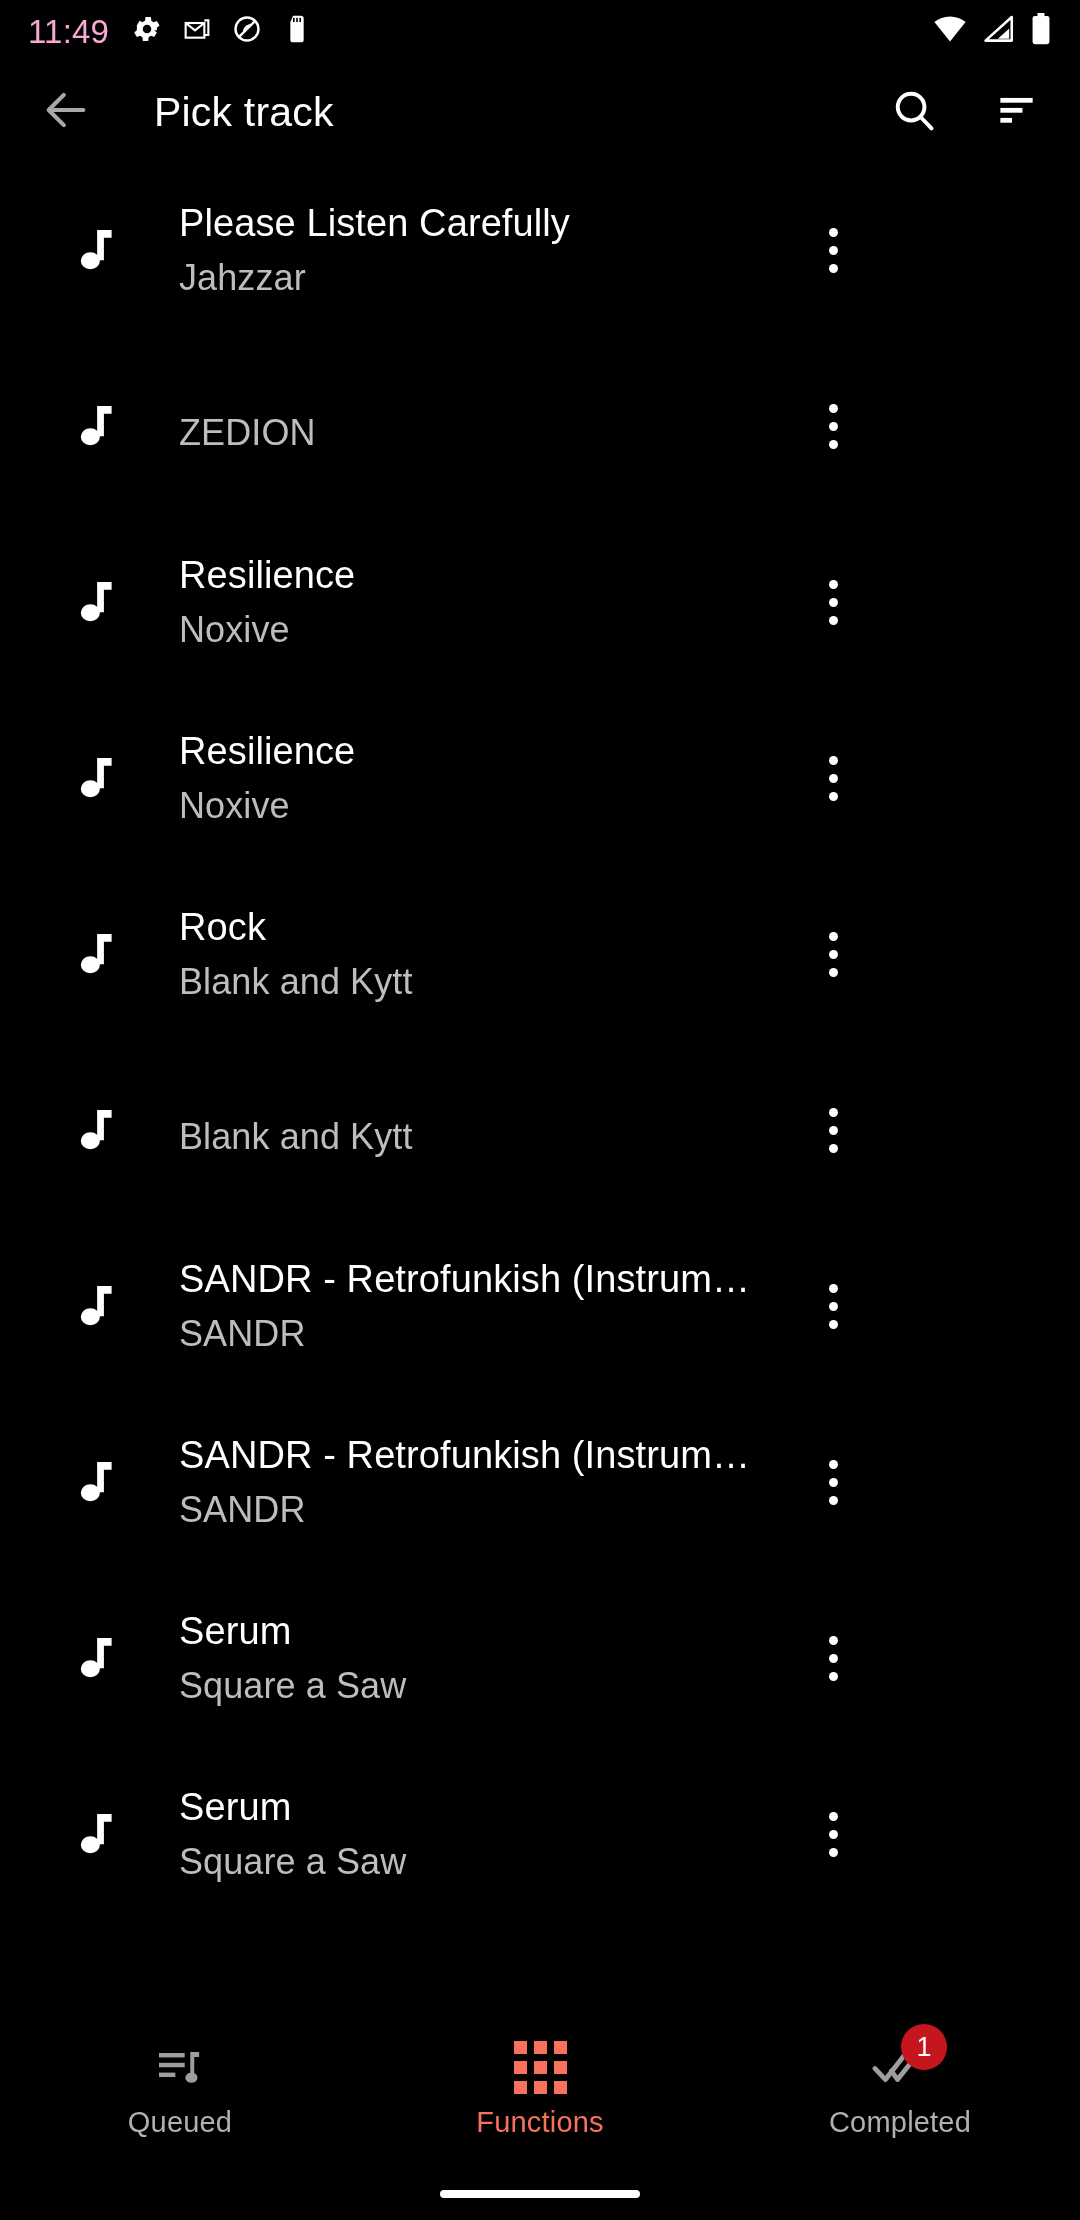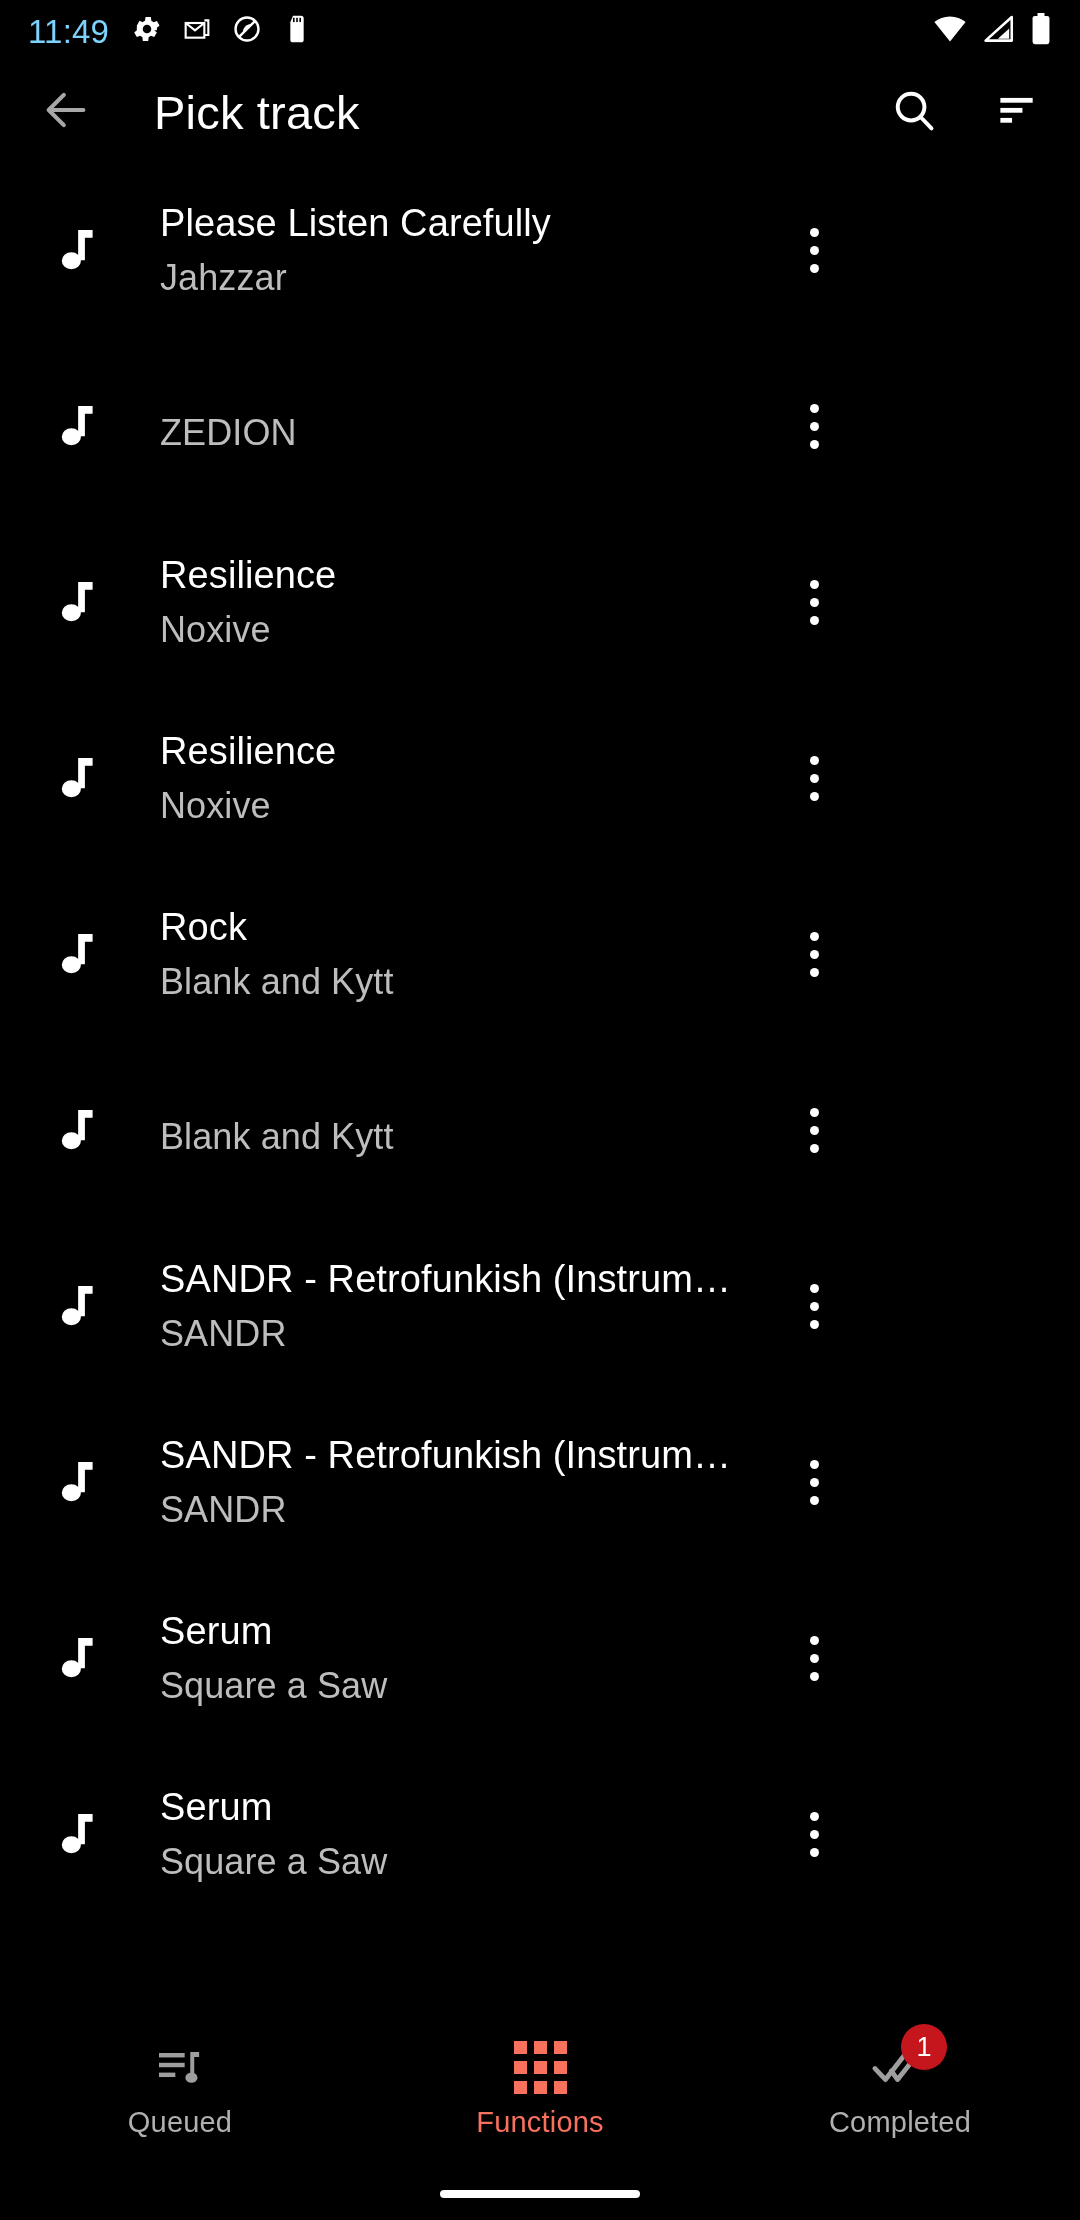--- a/index.html
+++ b/index.html
@@ -10,48 +10,48 @@
     -webkit-font-smoothing:antialiased;
   }
   .screen { position:relative; width:1080px; height:2220px; background:#000; }
 
   
   .statusbar {
     position:absolute; top:0; left:0; width:1080px; height:62px;
     display:flex; align-items:center; padding:0 28px;
   }
   .status-clock {
-    color:#7dd3fc; font-size:33px; letter-spacing:.2px; line-height:1;
+    color:#f9a8d4; font-size:33px; letter-spacing:.2px; line-height:1;
     font-family:"Liberation Sans", sans-serif;
   }
   .status-left-icons { display:flex; align-items:center; gap:18px; margin-left:22px; }
   .status-right-icons { margin-left:auto; display:flex; align-items:center; gap:14px; }
   .sicon { display:block; }
 
   
   .toolbar {
     position:absolute; top:62px; left:0; width:1080px; height:100px;
     display:flex; align-items:center; padding:0 24px;
   }
   .tb-back { width:84px; height:84px; display:flex; align-items:center; justify-content:center; }
   .tb-title {
-    color:#fff; font-size:47px; font-weight:500; line-height:1;
+    color:#fff; font-size:41px; font-weight:500; line-height:1;
     margin-left:46px; white-space:nowrap; letter-spacing:.2px;
   }
   .tb-actions { margin-left:auto; display:flex; align-items:center; gap:22px; }
   .tb-btn { width:80px; height:80px; display:flex; align-items:center; justify-content:center; }
 
   
   .list {
     position:absolute; top:162px; left:0; width:1080px; height:1862px;
     overflow:hidden;
   }
   .row {
     position:relative; height:176px; width:879px;
-    display:flex; align-items:center; padding:0 10px 0 0;
+    display:flex; align-items:center; padding:0 10px 0 0;margin-left:19px;
   }
   .row-icon {
     width:160px; min-width:160px; height:176px;
     display:flex; align-items:center; justify-content:center;
   }
   .row-text { flex:1; min-width:0; padding-right:16px; }
   .row-title {
     color:#fff; font-size:38px; line-height:1.12; letter-spacing:.1px;
     white-space:nowrap; overflow:hidden; text-overflow:ellipsis;
   }

